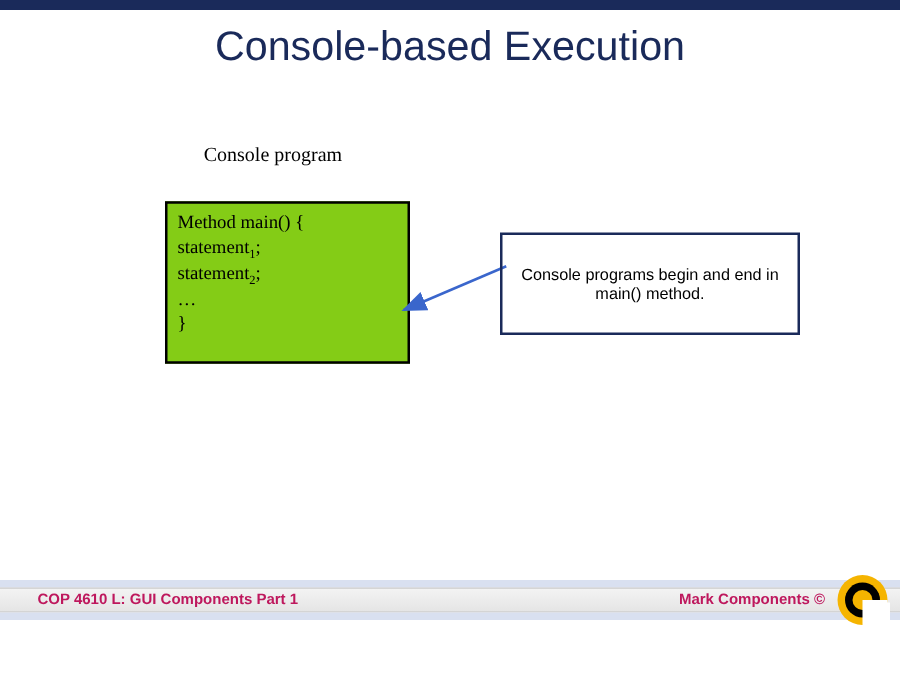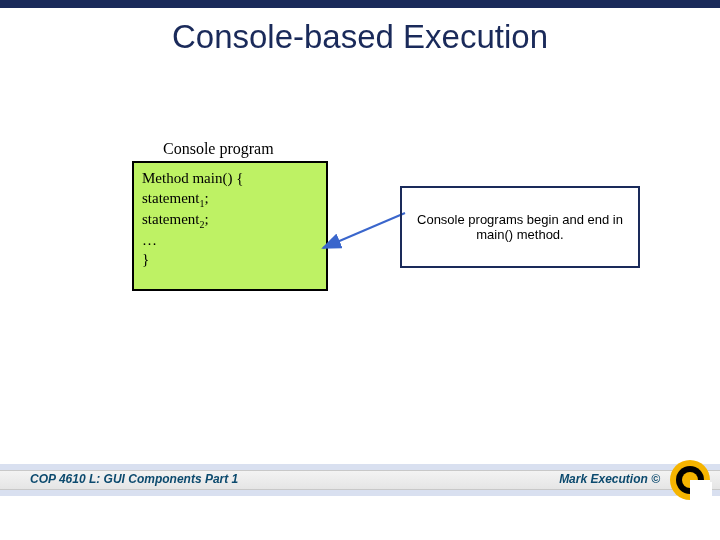--- a/index.html
+++ b/index.html
@@ -18,28 +18,27 @@
     margin-top: 10px;
     font-family: Arial, sans-serif;
   }
   .content { position: relative; width: 100%; height: 400px; }
   .program-label {
     position: absolute;
     left: 163px; top: 60px;
     font-size: 16px;
     color: #000;
     font-family: "Times New Roman", serif;
-    margin-top: 24px;
   }
   .code-box {
     position: absolute;
     left: 132px; top: 105px;
     width: 196px;
     height: 130px;
-    background: #bef264;
+    background: #84cc16;
     border: 2px solid #000;
     padding: 6px 8px;
     font-family: "Times New Roman", serif;
     font-size: 15px;
     color: #000;
     line-height: 1.3;
   }
   .code-box .sub { font-size: 10px; vertical-align: sub; }
   .callout {
     position: absolute;
@@ -65,23 +64,22 @@
     height: 42px;
   }
   .footer-band { position: absolute; left: 0; width: 100%; }
   .band-top { top: 0; height: 6px; background: #d9e0f0; }
   .band-mid { top: 6px; height: 20px; background: linear-gradient(#f3f3f3,#e5e5e5); border-top: 1px solid #c8c8c8; border-bottom: 1px solid #c8c8c8; }
   .band-bot { top: 26px; height: 6px; background: #d9e0f0; }
   .footer-text {
     position: absolute; top: 8px;
     font-size: 12px;
     font-family: Arial, sans-serif;
-    font-style: italic;
     font-weight: bold;
-    color: #0c4a6e;
+    color: #be185d;
   }
   .ft-left { left: 30px; }
   .ft-center { left: 0; width: 100%; text-align: center; }
   .ft-right { right: 60px; }
   .logo {
     position: absolute;
     right: 8px; bottom: 4px;
     width: 44px; height: 44px;
   }
   .logo svg { width: 44px; height: 44px; }
@@ -120,21 +118,21 @@
 
     <div class="callout">Console programs begin and end in main() method.</div>
 
   </div>
 
   <div class="footer">
     <div class="footer-band band-top"></div>
     <div class="footer-band band-mid"></div>
     <div class="footer-band band-bot"></div>
     <div class="footer-text ft-left">COP 4610 L: GUI Components Part 1</div>
-    <div class="footer-text ft-right">Mark Execution ©</div>
+    <div class="footer-text ft-right">Mark Components ©</div>
     <div class="logo">
       <svg viewBox="0 0 44 44">
         <circle cx="22" cy="22" r="20" fill="#f5b400"></circle>
         <circle cx="22" cy="22" r="14" fill="#000"></circle>
         <circle cx="22" cy="22" r="8" fill="#f5b400"></circle>
         <rect x="24" y="24" width="20" height="20" fill="#fff"></rect>
         <path d="M22 22 L42 22 L42 42 L22 42 Z" fill="#fff"></path>
         <path d="M22 22 A20 20 0 0 1 2 22" fill="none"></path>
       </svg>
     </div>

